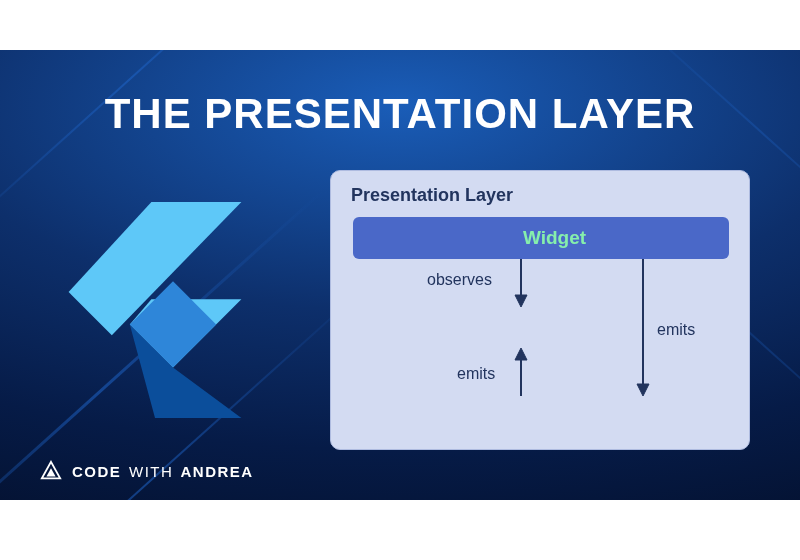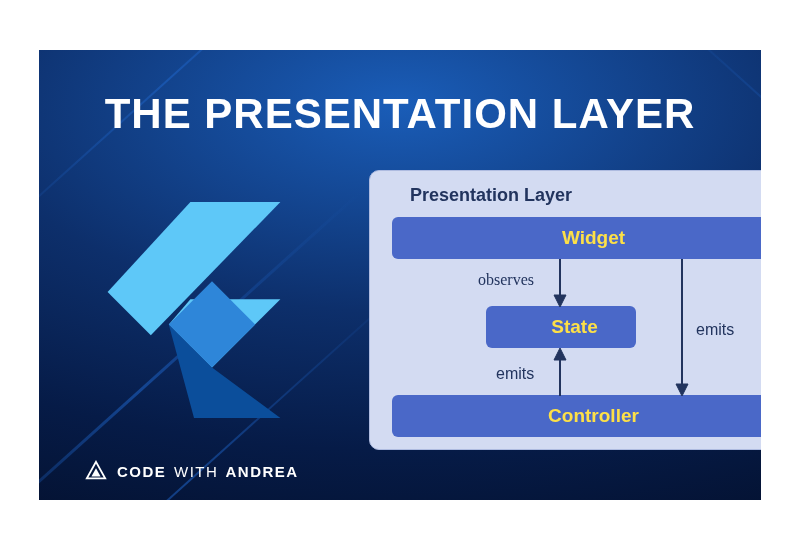--- a/index.html
+++ b/index.html
@@ -11,21 +11,21 @@
     background: #ffffff;
   }
   .frame-outer {
     width: 800px;
     height: 560px;
     padding: 50px 0 60px 0;
     display: flex;
     justify-content: center;
   }
   .slide {
-    width: 722px;
+    width: 800px;
     height: 450px;
     position: relative;
     background: radial-gradient(ellipse 140% 110% at 50% 12%, #1a5db8 0%, #0d2f6b 42%, #061b47 70%, #030e28 100%);
     overflow: hidden;
   }
   
   .bg-line {
     position: absolute;
     background: linear-gradient(to right, transparent, rgba(30,100,200,0.55), transparent);
   }
@@ -65,58 +65,57 @@
     border-radius: 10px;
     border: 1.5px solid #aebbe0;
     padding: 14px 20px 18px 20px;
     color: #1a2c5a;
   }
   .panel-title {
     font-size: 18px;
     font-weight: 700;
     margin-bottom: 10px;
     color: #22345e;
-    margin-left: 20px;
   }
   .box {
     background: #4a68c8;
-    color: #fde047;
+    color: #86efac;
     text-align: center;
     font-size: 19px;
     font-weight: 600;
     border-radius: 6px;
     display: flex;
     align-items: center;
     justify-content: center;
     position: absolute;
     padding-left: 27px;
   }
   .box.widget     { top: 46px;  left: 22px;  width: 376px; height: 42px; }
   .box.state      { top: 135px; left: 116px; width: 150px; height: 42px; }
   .box.controller { top: 224px; left: 22px;  width: 376px; height: 42px; }
 
   .arrow-label {
     position: absolute;
     font-size: 16px;
     color: #22345e;
   }
-  .lbl-observes { top: 100px; left: 108px; font-family: Liberation Serif, serif; }
+  .lbl-observes { top: 100px; left: 96px; }
   .lbl-calls    { top: 150px; left: 326px; }
   .lbl-emits    { top: 194px; left: 126px; }
 
   .arrow {
     position: absolute;
     stroke: #22345e;
     fill: #22345e;
   }
 
   .brand {
     position: absolute;
     bottom: 18px;
-    left: 46px;
+    left: 40px;
     display: flex;
     align-items: center;
     gap: 10px;
     color: #ffffff;
     font-size: 15px;
     font-weight: 700;
     letter-spacing: 1.5px;
   }
   .brand-mark {
     width: 22px;
@@ -146,22 +145,20 @@
 
       <polygon points="36,68 60,92 98,120 50,120" fill="#0b4e9b"></polygon>
 
       <polygon points="36,68 60,44 84,68 60,92" fill="#2e86d9"></polygon>
     </svg>
 
     <div class="diagram-panel">
       <div class="panel-title">Presentation Layer</div>
 
       <div class="box widget">Widget</div>
-      <div class="box state">State</div>
-      <div class="box controller">Controller</div>
 
       <div class="arrow-label lbl-observes">observes</div>
       <div class="arrow-label lbl-calls">emits</div>
       <div class="arrow-label lbl-emits">emits</div>
 
       <svg class="arrow" style="top:88px; left:180px; width:20px; height:48px;" viewBox="0 0 20 48">
         <line x1="10" y1="0" x2="10" y2="38" stroke-width="2"></line>
         <polygon points="10,48 4,36 16,36"></polygon>
       </svg>
 

